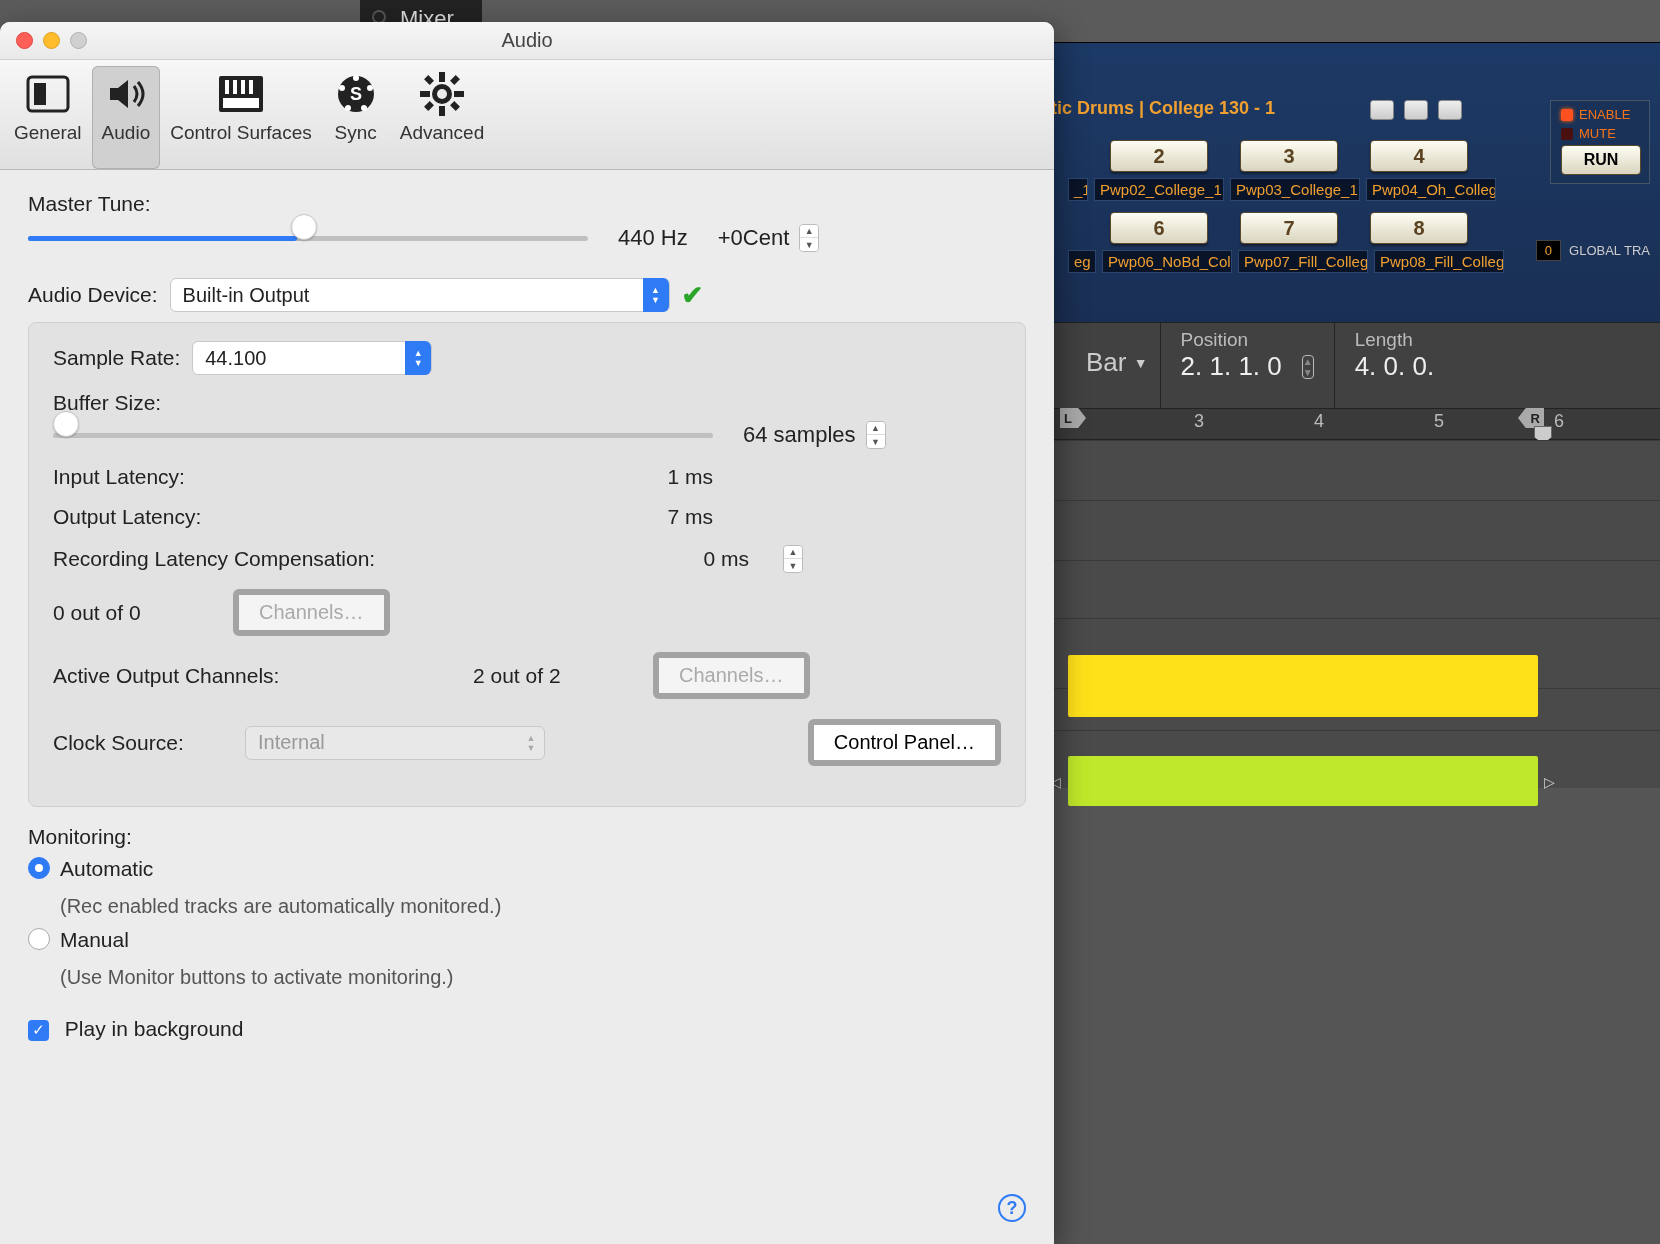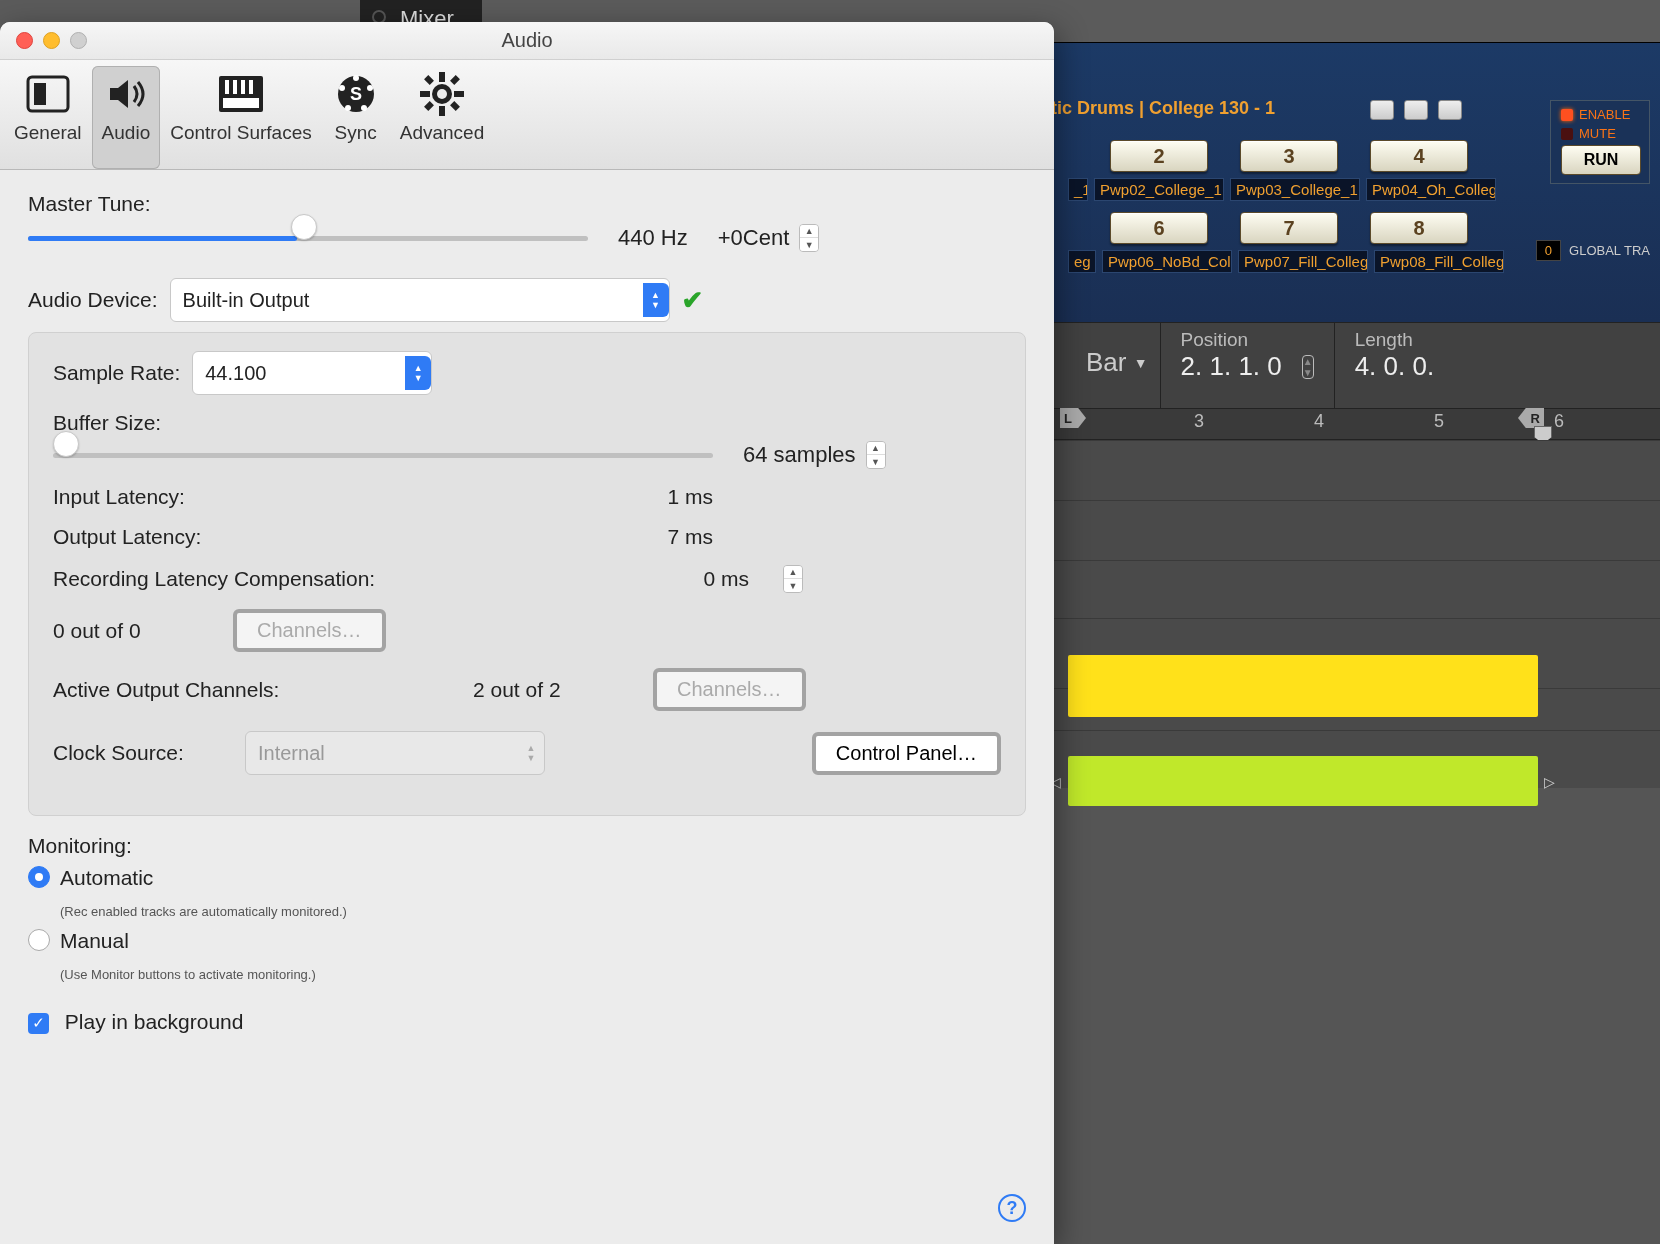--- a/index.html
+++ b/index.html
@@ -77,38 +77,38 @@
 .slider-fill { position: absolute; height: 5px; background: #2f7bf5; border-radius: 3px; }
 .slider-thumb { position: absolute; width: 26px; height: 26px; background: #fff; border: 1px solid #c8c8c8; border-radius: 50%; top: -11px; box-shadow: 0 1px 2px rgba(0,0,0,.2); }
 .slider-container { position: relative; width: 560px; height: 26px; }
 .slider-track { position: absolute; top: 11px; width: 100%; height: 5px; background: #c0c0c0; border-radius: 3px; }
 
 .val-text { margin-left: 30px; font-size: 22px; }
 .stepper { display: inline-flex; flex-direction: column; margin-left: 10px; border: 1px solid #bbb; border-radius: 4px; overflow: hidden; }
 .stepper .up, .stepper .down { width: 18px; height: 13px; font-size: 9px; display: flex; align-items: center; justify-content: center; background: #fff; color: #555; }
 .stepper .up { border-bottom: 1px solid #ddd; }
 
-.select { display: inline-flex; align-items: center; background: #fff; border: 1px solid #c8c8c8; border-radius: 6px; height: 44px; padding: 0 0 0 12px; font-size: 20px; }
+.select { display: inline-flex; align-items: center; background: #fff; border: 1px solid #c8c8c8; border-radius: 6px; height: 34px; padding: 0 0 0 12px; font-size: 20px; }
 .select .arrows { background: #2f7bf5; color: #fff; width: 26px; height: 34px; display: flex; flex-direction: column; align-items: center; justify-content: center; border-radius: 0 6px 6px 0; margin-left: 8px; font-size: 9px; }
 
 .check-green { color: #2aa52a; font-size: 26px; margin-left: 12px; font-weight: bold; }
 
 .panel { background: #e2e2e2; border: 1px solid #d0d0d0; border-radius: 8px; padding: 18px 24px 24px; margin: 10px 0 18px; }
 .panel .row { margin-bottom: 16px; align-items: center; }
 .lbl2 { width: 420px; }
-.btn { background: #fff; border: 4px solid #a3a3a3; border-radius: 6px; padding: 6px 20px; font-size: 20px; }
+.btn { background: #fff; border: 6px solid #a3a3a3; border-radius: 6px; padding: 6px 20px; font-size: 20px; }
 .btn.disabled { color: #aaa; background: #f4f4f4; }
 
 .radio-group { margin-top: 8px; }
 .radio-row { display: flex; align-items: flex-start; margin-bottom: 14px; }
 .radio { width: 22px; height: 22px; border: 1px solid #aaa; border-radius: 50%; background: #fff; margin-right: 10px; flex-shrink: 0; display: flex; align-items: center; justify-content: center; }
 .radio.checked { background: #2f7bf5; border-color: #2f7bf5; }
 .radio.checked::after { content: ''; width: 8px; height: 8px; background: #fff; border-radius: 50%; }
 .radio-label { font-size: 21px; }
-.radio-hint { font-size: 13px; color: #555; margin-left: 32px; margin-top: 2px; }
+.radio-hint { font-size: 20px; color: #555; margin-left: 32px; margin-top: 2px; }
 
 .checkbox { width: 21px; height: 21px; background: #2f7bf5; border-radius: 4px; display: inline-flex; align-items: center; justify-content: center; color: #fff; font-size: 15px; margin-right: 10px; vertical-align: middle; }
 .help { position: absolute; right: 28px; bottom: 22px; width: 28px; height: 28px; border: 2px solid #2f7bf5; border-radius: 50%; color: #2f7bf5; font-size: 18px; font-weight: bold; display: flex; align-items: center; justify-content: center; }
 
 .device-icons { position: absolute; right: 32px; top: 100px; display: flex; gap: 10px; }
 .minibtn { width: 24px; height: 20px; background: linear-gradient(#eee,#ccc); border: 1px solid #888; border-radius: 3px; }
 </style>
 </head>
 <body>
 

